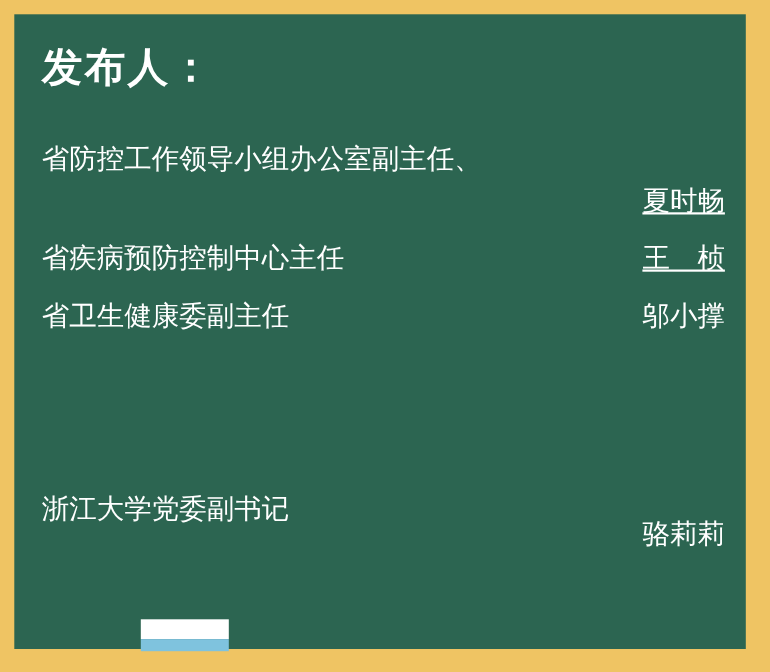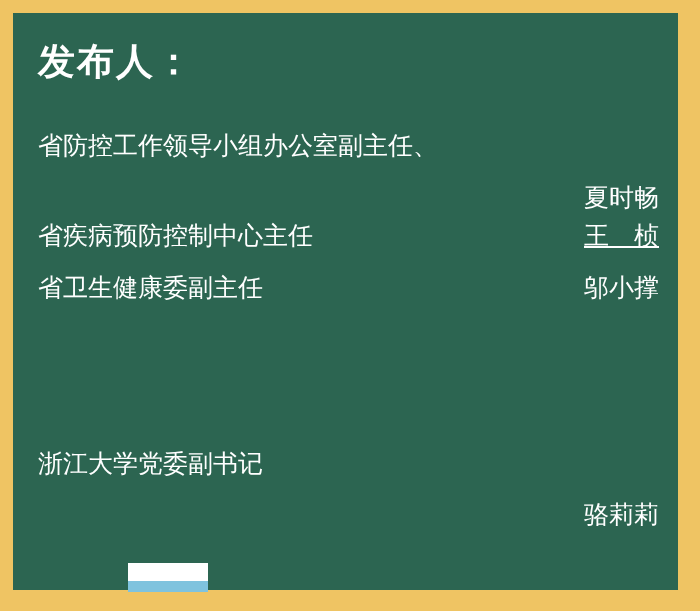--- a/index.html
+++ b/index.html
@@ -70,29 +70,29 @@
     position: absolute;
     right: 0;
     color: #ffffff;
     font-size: 25px;
     line-height: 38px;
     white-space: pre;
   }
 
   
   .entry-1 { top: 113px; }
-  .entry-1 .entry-name { top: 52px; }
+  .entry-1 .entry-name { top: 38px; text-decoration: underline; }
   .entry-2 { top: 203px; }
   .entry-2 .entry-name { top: 0; text-decoration: underline; }
   .entry-3 { top: 255px; }
   .entry-3 .entry-name { top: 0; margin-left: 28px; }
 
   
   .entry-4 { top: 431px; }
-  .entry-4 .entry-name { top: 51px; margin-left: 44px; }
+  .entry-4 .entry-name { top: 23px; margin-left: 44px; }
 
   .sticker {
     position: absolute;
     left: 128px;
     top: 563px;
   }
   .sticker-white {
     position: absolute;
     left: 0;
     top: 0;

